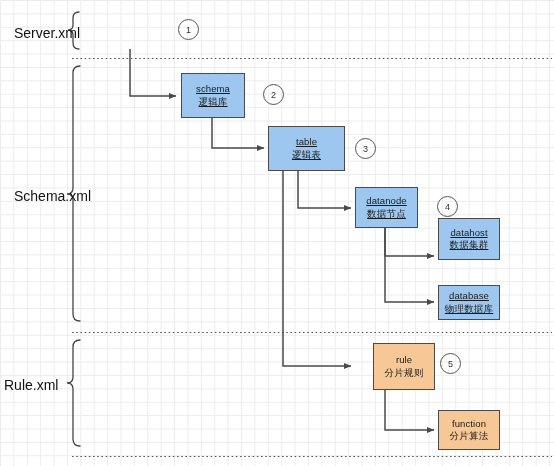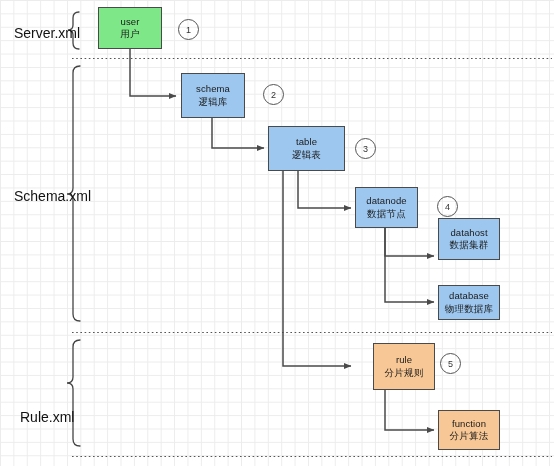--- a/index.html
+++ b/index.html
@@ -41,21 +41,21 @@
   }
   .node .en {
     font-size: 9.5px;
     letter-spacing: .1px;
   }
   .node .cn {
     font-size: 9.5px;
     letter-spacing: .2px;
   }
   .node.green { background: #7ee787; }
-  .node.blue  { background: #9dc7ef; }
+  .node.blue  { background: #9dc7ef; text-decoration: underline; }
   .node.orange{ background: #f7c795; }
 
   .badge {
     position: absolute;
     width: 21px;
     height: 21px;
     border: 1.3px solid #555;
     border-radius: 50%;
     box-sizing: border-box;
     display: flex;
@@ -104,26 +104,22 @@
 
     <path d="M385,228 L385,302 L434,302" fill="none" stroke="#4a4a4a" stroke-width="1.5" marker-end="url(#arrow)"></path>
 
     <path d="M283,171 L283,366 L351,366" fill="none" stroke="#4a4a4a" stroke-width="1.5" marker-end="url(#arrow)"></path>
 
     <path d="M385,390 L385,430 L434,430" fill="none" stroke="#4a4a4a" stroke-width="1.5" marker-end="url(#arrow)"></path>
   </svg>
 
   <div class="section-label" style="left:14px; top:25px;">Server.xml</div>
   <div class="section-label" style="left:14px; top:188px;">Schema.xml</div>
-  <div class="section-label" style="left:20px; top:377px;margin-top:32px;">Rule.xml</div>
+  <div class="section-label" style="left:4px; top:377px;">Rule.xml</div>
 
-  <div class="node green" style="left:98px; top:7px; width:64px; height:42px;">
-    <span class="en">user</span>
-    <span class="cn">用户</span>
-  </div>
 
   <div class="node blue" style="left:181px; top:73px; width:64px; height:45px;">
     <span class="en">schema</span>
     <span class="cn">逻辑库</span>
   </div>
 
   <div class="node blue" style="left:268px; top:126px; width:77px; height:45px;">
     <span class="en">table</span>
     <span class="cn">逻辑表</span>
   </div>

